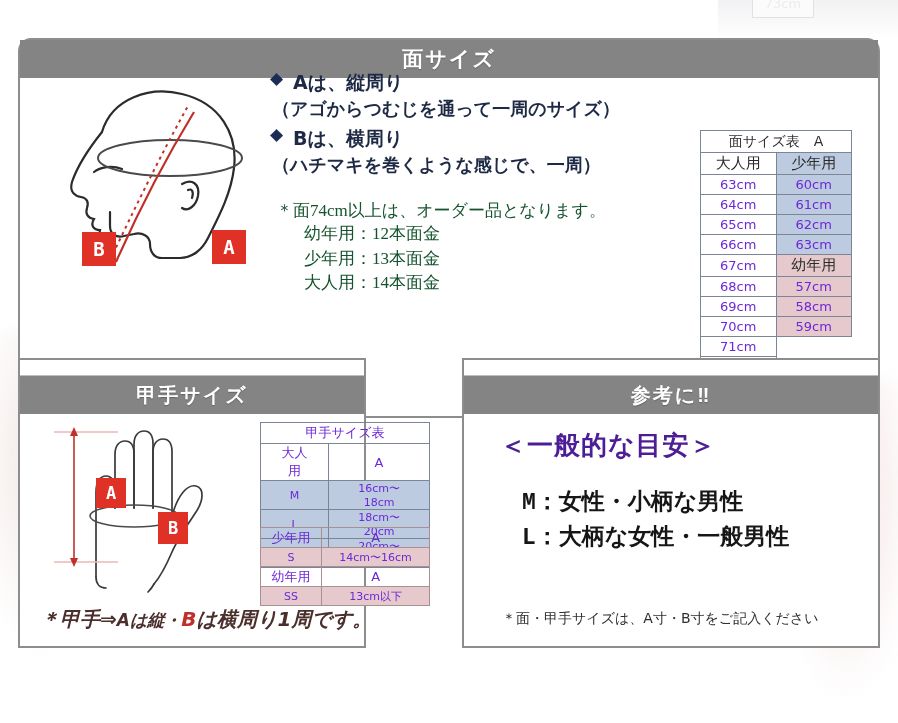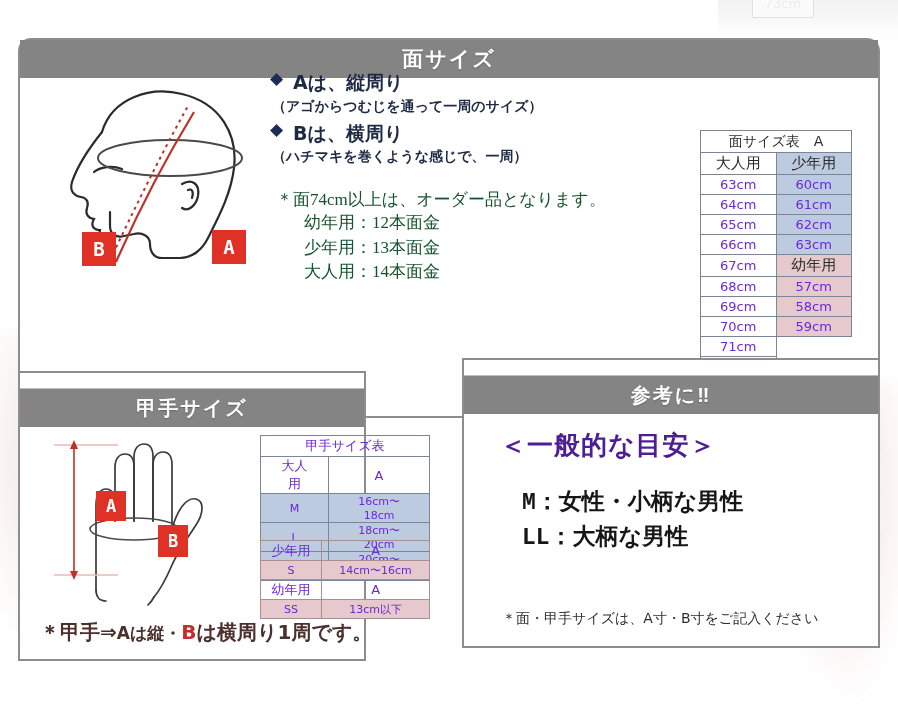--- a/index.html
+++ b/index.html
@@ -50,21 +50,21 @@
     font-weight:bold;
     letter-spacing:2px;
     text-shadow: 0 1px 1px rgba(0,0,0,.25);
   }
   .panel-body { position:relative; }
 
   #panel-men  { left:18px;  top:38px;  width:862px; height:380px;border-radius:13px; }
   #panel-men .panel-head { height:38px; line-height:38px; font-size:21px; }
   #panel-men .panel-body { height:250px; }
 
-  #panel-kote { left:18px;  top:371px; width:348px; height:290px; }
+  #panel-kote { left:18px;  top:358px; width:348px; height:290px; }
   #panel-ref  { left:462px; top:358px; width:418px; height:290px; }
   #panel-kote > .strip, #panel-ref > .strip { height:16px; background:#fff; border-bottom:1px solid #bdbdbd; }
   #panel-kote .panel-head, #panel-ref .panel-head { height:38px; line-height:38px; font-size:20px; }
   #panel-kote .panel-body { height:234px; }
   #panel-ref  .panel-body { height:234px; }
 
   
   .head-diagram { position:absolute; left:22px; top:-6px; width:240px; height:200px; }
   .label-box {
     position:absolute; background:#e03127; color:#fff;
@@ -72,21 +72,21 @@
     display:flex; align-items:center; justify-content:center;
   }
   #men-label-B { left:40px; top:160px; width:34px; height:34px; font-size:19px; }
   #men-label-A { left:170px; top:158px; width:34px; height:34px; font-size:19px; }
 
   
   .men-text { position:absolute; left:250px; top:-8px; width:430px; color:#1e2a45; }
   .bullet-row { display:flex; align-items:flex-start; margin-bottom:1px; }
   .diamond { color:#1b2d55; font-size:17px; line-height:1.1; margin-right:10px; }
   .b-line1 { font-size:19px; font-weight:bold; line-height:1.35; font-family:"DejaVu Sans", sans-serif; }
-  .b-line2 { font-size:14px; font-weight:bold; line-height:1.35; margin:0 0 5px 2px; font-family:"DejaVu Sans", sans-serif; }
+  .b-line2 { font-size:18px; font-weight:bold; line-height:1.35; margin:0 0 5px 2px; font-family:"DejaVu Sans", sans-serif; }
   .note-block { margin-top:22px; color:#14532d; font-family:"Liberation Serif", serif; }
   .note-main { font-size:17px; margin-left:6px; }
   .note-sub  { font-size:17px; margin-left:34px; line-height:1.45; }
 
   
   table.size { border-collapse:collapse; font-family:"DejaVu Sans", sans-serif; }
   table.size td, table.size th {
     border:1px solid #7b8596; text-align:center; font-weight:normal;
     color:#6d28d9;
   }
@@ -108,20 +108,21 @@
 
   
   .hand-diagram { position:absolute; left:18px; top:-2px; width:215px; height:185px; }
   #kote-label-A { left:58px; top:66px; width:30px; height:30px; font-size:17px; }
   #kote-label-B { left:120px; top:100px; width:30px; height:32px; font-size:17px; }
 
   .kote-footnote {
     position:absolute; left:20px; top:192px; width:400px;
     font-size:20px; font-weight:bold; color:#4a2f2c;
     font-family:"DejaVu Sans", sans-serif;
+    font-style:italic;
   }
   .kote-footnote .red { color:#c0302a; }
   .kote-footnote .small { font-size:17px; }
 
   
   .ref-title {
     position:absolute; left:36px; top:14px;
     font-size:26px; font-weight:bold; color:#4c1d95;
     font-family:"DejaVu Sans", sans-serif; letter-spacing:1px;
   }
@@ -333,17 +334,17 @@
   </div>
 </div>
 
 <div class="panel" id="panel-ref">
   <div class="strip"></div>
   <div class="panel-head">参考に‼</div>
   <div class="panel-body">
     <div class="ref-title">＜一般的な目安＞</div>
     <div class="ref-list">
       <div class="ref-item">M：女性・小柄な男性</div>
-      <div class="ref-item">LL：大柄な男性</div>
+      <div class="ref-item">L：大柄な女性・一般男性</div>
     </div>
     <div class="ref-footnote">＊面・甲手サイズは、A寸・B寸をご記入ください</div>
   </div>
 </div>
 
 </body></html>

